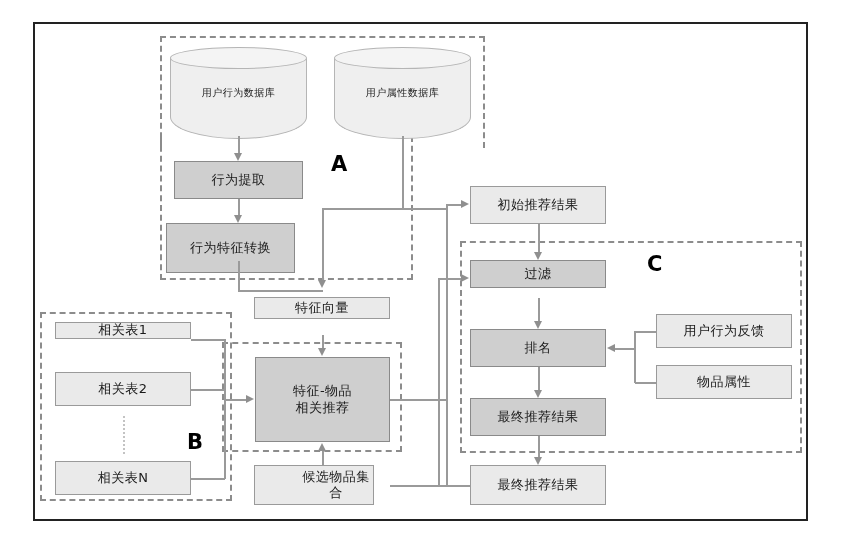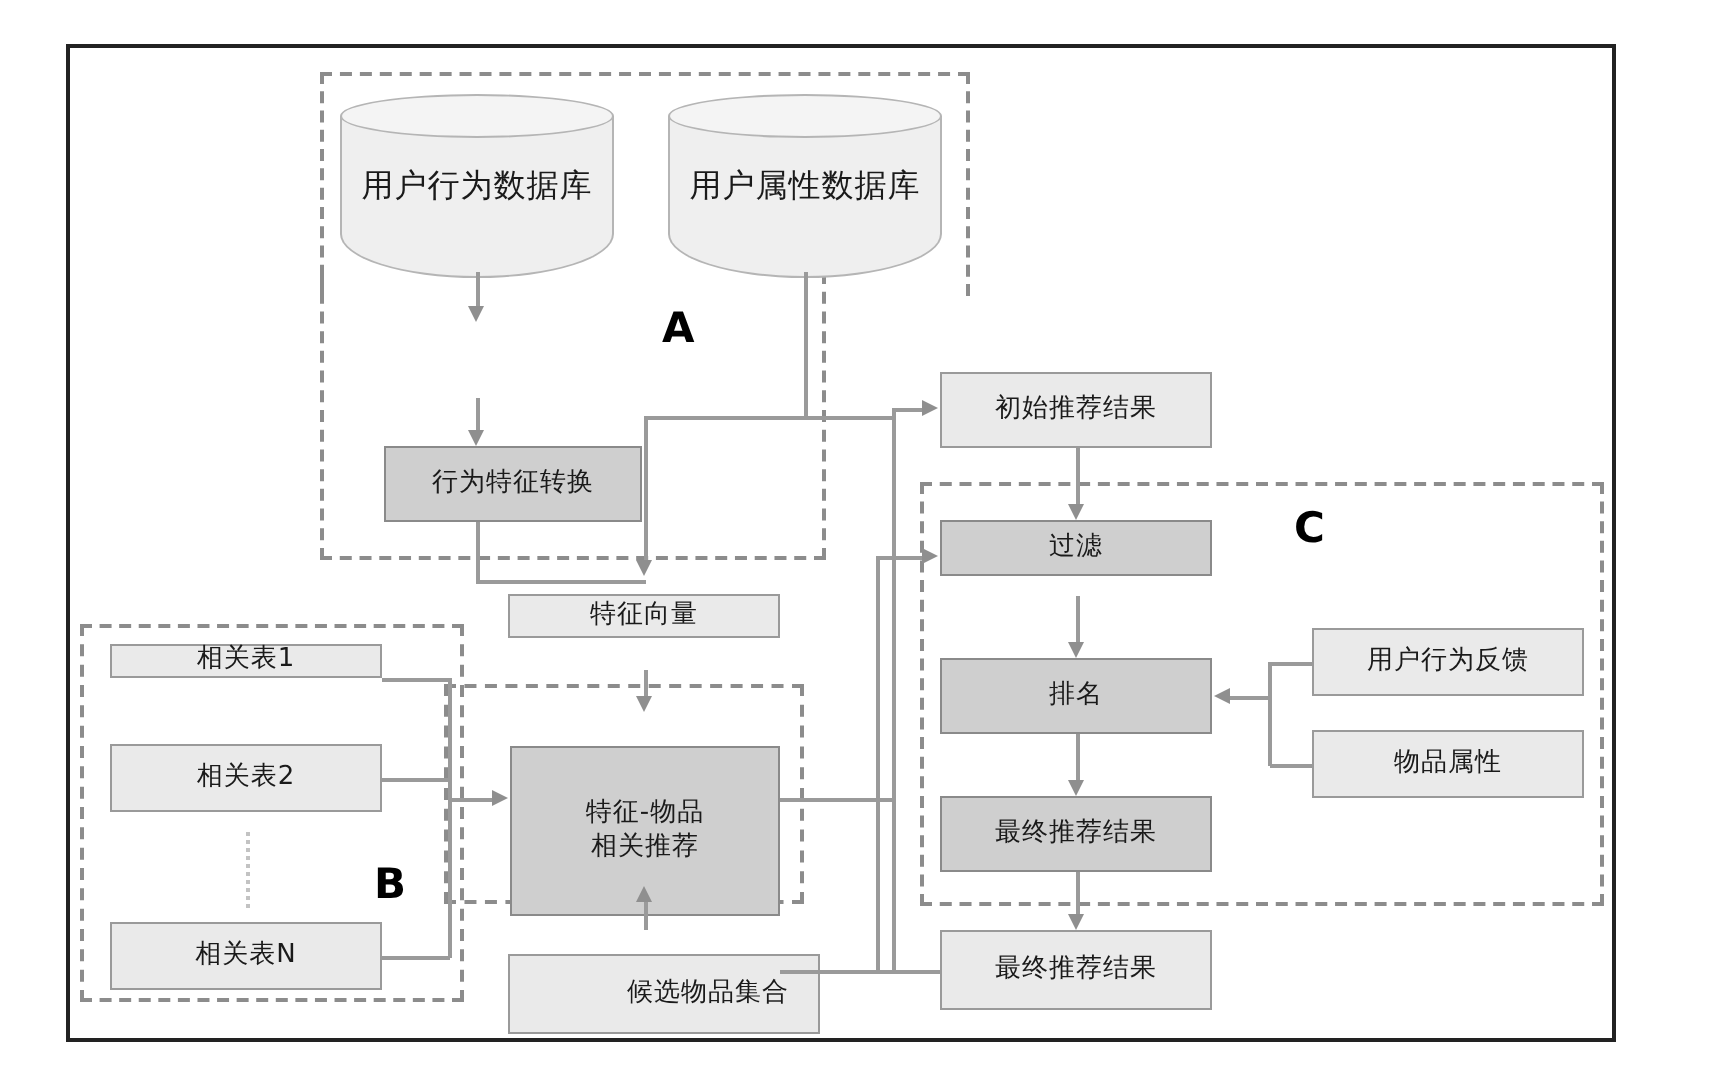--- a/index.html
+++ b/index.html
@@ -14,32 +14,32 @@
   .grp{position:absolute;border:2px dashed #8c8c8c;box-sizing:border-box;background:transparent;}
   .grp-label{position:absolute;font-weight:bold;font-size:21px;color:#000;
              font-family:"DejaVu Sans","Liberation Sans",sans-serif;}
 
   
   .node{position:absolute;box-sizing:border-box;border:1.5px solid #9a9a9a;
         display:flex;align-items:center;justify-content:center;text-align:center;
         font-size:13px;color:#1a1a1a;line-height:1.25;letter-spacing:.5px;}
   .node.light{background:#eaeaea;}
   .node.dark{background:#cfcfcf;border-color:#8a8a8a;}
-  .node.two-line{flex-direction:column;margin-top:16px;}
+  .node.two-line{flex-direction:column;}
 
   
   .cyl{position:absolute;}
   .cyl .body{position:absolute;left:0;right:0;top:11px;bottom:0;
              background:#efefef;border-left:1.5px solid #b5b5b5;border-right:1.5px solid #b5b5b5;
              border-bottom:1.5px solid #b5b5b5;border-bottom-left-radius:50% 22px;
              border-bottom-right-radius:50% 22px;box-sizing:border-box;}
   .cyl .top{position:absolute;left:0;top:0;width:100%;height:22px;
             background:#f4f4f4;border:1.5px solid #b5b5b5;border-radius:50%;box-sizing:border-box;}
   .cyl .lbl{position:absolute;left:0;right:0;top:0;bottom:0;display:flex;
-            align-items:center;justify-content:center;font-size:16px;color:#1a1a1a;letter-spacing:.5px;}
+            align-items:center;justify-content:center;font-size:10px;color:#1a1a1a;letter-spacing:.5px;}
 
   
   .ln{position:absolute;background:#9a9a9a;}
   .ln.h{height:1.5px;}
   .ln.v{width:1.5px;}
   .ln.dot{background:transparent;border-left:2px dotted #c3c3c3;width:0;}
 
   .arw{position:absolute;width:0;height:0;}
   .arw.down{border-left:4.5px solid transparent;border-right:4.5px solid transparent;border-top:8px solid #8f8f8f;}
   .arw.up{border-left:4.5px solid transparent;border-right:4.5px solid transparent;border-bottom:8px solid #8f8f8f;}
@@ -69,39 +69,40 @@
       <div class="top"></div>
       <div class="lbl">用户行为数据库</div>
     </div>
 
     <div class="cyl" style="left:299px;top:23px;width:137px;height:92px;">
       <div class="body"></div>
       <div class="top"></div>
       <div class="lbl">用户属性数据库</div>
     </div>
 
+    <div class="node dark" style="left:139px;top:137px;width:129px;height:38px;">行为提取</div>
 
-    <div class="node dark" style="left:157px;top:199px;width:129px;height:38px;">行为特征转换</div>
+    <div class="node dark" style="left:131px;top:199px;width:129px;height:50px;">行为特征转换</div>
 
     <div class="node light" style="left:219px;top:273px;width:136px;height:22px;">特征向量</div>
 
     <div class="node light" style="left:20px;top:298px;width:136px;height:17px;">相关表1</div>
 
     <div class="node light" style="left:20px;top:348px;width:136px;height:34px;">相关表2</div>
 
     <div class="ln dot" style="left:88px;top:392px;height:38px;"></div>
 
     <div class="node light" style="left:20px;top:437px;width:136px;height:34px;">相关表N</div>
 
     <div class="node dark two-line" style="left:220px;top:333px;width:135px;height:85px;">
       <span>特征-物品</span>
       <span>相关推荐</span>
     </div>
 
-    <div class="node light" style="left:219px;top:453px;width:156px;height:40px;padding-left:44px;">候选物品集合</div>
+    <div class="node light" style="left:219px;top:441px;width:120px;height:40px;padding-left:44px;">候选物品集合</div>
 
     <div class="node light" style="left:435px;top:162px;width:136px;height:38px;">初始推荐结果</div>
 
     <div class="node dark" style="left:435px;top:236px;width:136px;height:28px;">过滤</div>
 
     <div class="node dark" style="left:435px;top:305px;width:136px;height:38px;">排名</div>
 
     <div class="node dark" style="left:435px;top:374px;width:136px;height:38px;">最终推荐结果</div>
 
     <div class="node light" style="left:435px;top:441px;width:136px;height:40px;">最终推荐结果</div>

